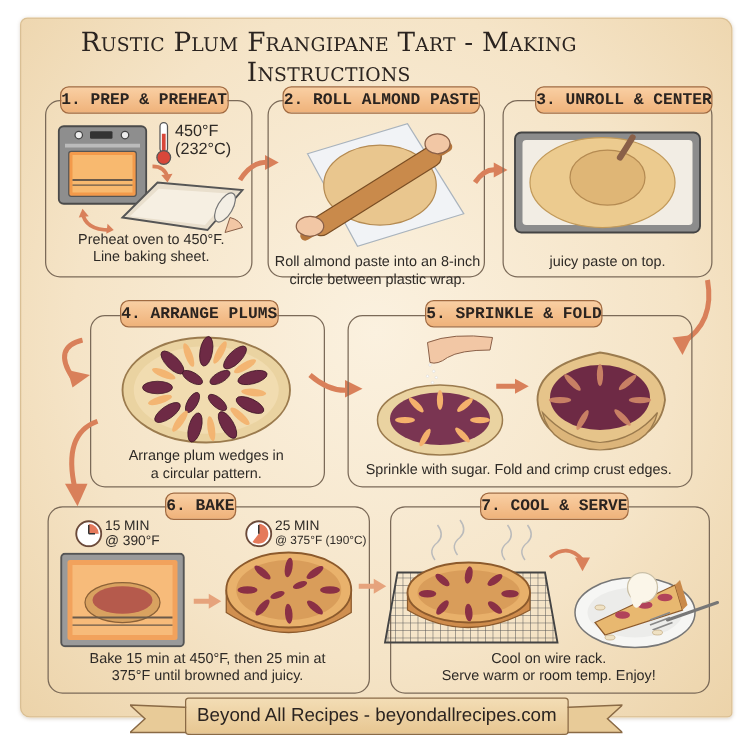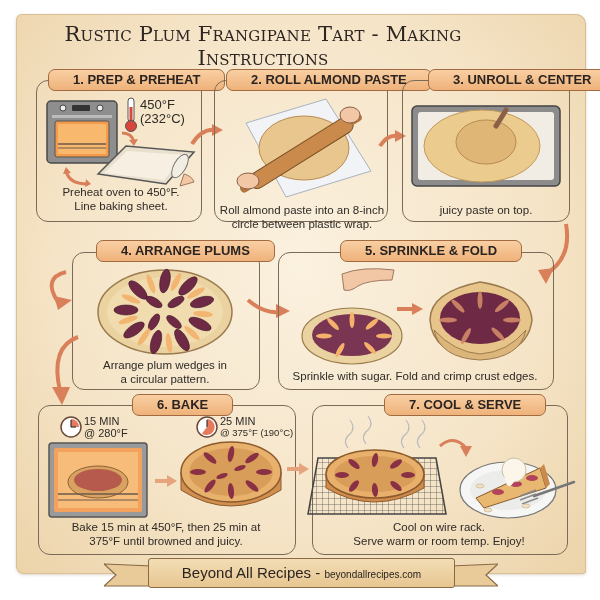--- a/index.html
+++ b/index.html
@@ -18,39 +18,39 @@
   }
   .title {
     position: absolute; left: 0; top: 22px; width: 526px; text-align: center;
     font-family: "DejaVu Serif", serif; font-size: 21px; letter-spacing: 0.2px;
     color: #2b2420; font-variant: small-caps;
   }
   .panel {
     position: absolute; border: 1.5px solid #7b6a58; border-radius: 12px;
   }
   .label {
-    position: absolute; height: 20px; line-height: 20px; padding: 0 24px;
+    position: absolute; height: 20px; line-height: 20px; padding: 0 0;
     background: linear-gradient(#f9cfa3, #efb27a); border: 1.5px solid #a16a40;
     border-radius: 7px; font-size: 13px; font-weight: bold; color: #2b2420;
-    white-space: nowrap; font-family: Liberation Sans, sans-serif;
+    white-space: nowrap; font-family: Liberation Mono, monospace;
   }
   .caption {
     position: absolute; text-align: center; font-size: 11.5px; line-height: 14px;
     color: #2e2a26; font-family: "Liberation Sans", sans-serif;
   }
   .arrow { position: absolute; }
   .small { position: absolute; font-size: 11px; line-height: 12px; font-family: "Liberation Sans", sans-serif; color: #2e2a26; }
   .tiny { font-size: 9.5px; }
   .banner {
     position: absolute; left: 148px; top: 558px; width: 305px; height: 28px;
     background: linear-gradient(#f3ddb5, #e7c691); border: 1.5px solid #8a6a45;
     border-radius: 3px; text-align: center; line-height: 28px;
     font-family: "Liberation Sans", sans-serif; font-size: 15px; color: #2b2420;
   }
-  .banner .url { font-size: 10px; }
+  .banner .url { font-size: 15px; }
   .ribbon { position: absolute; top: 562px; }
 </style>
 </head>
 <body>
 
 <div class="parchment"></div>
 
 <div class="title">Rustic Plum Frangipane Tart - Making Instructions</div>
 
 <div class="panel" style="left:36px;top:80px;width:164px;height:140px;"></div>
@@ -237,21 +237,21 @@
 <div class="panel" style="left:38px;top:405px;width:256px;height:148px;"></div>
 <div class="label" style="left:132px;top:394px;">6. BAKE</div>
 <svg style="position:absolute;left:60px;top:416px;" width="22" height="22" viewBox="0 0 22 22">
   <circle cx="11" cy="11" r="10" fill="#fff" stroke="#6b4a3a" stroke-width="1.5"></circle>
   <path d="M11 11 L11 3 A8 8 0 0 1 19 11 z" fill="#e57a5c"></path>
   <line x1="11" y1="11" x2="11" y2="4" stroke="#333" stroke-width="1.2"></line>
     <line x1="11" y1="11" x2="16" y2="11" stroke="#333" stroke-width="1.2"></line>
 </svg>
 <div class="small" style="left:84px;top:415px;">
   <div>15 MIN</div>
-  <div>@ 280°F</div>
+  <div>@ 390°F</div>
 </div>
 <svg style="position:absolute;left:196px;top:416px;" width="22" height="22" viewBox="0 0 22 22">
   <circle cx="11" cy="11" r="10" fill="#fff" stroke="#6b4a3a" stroke-width="1.5"></circle>
   <path d="M11 11 L11 3 A8 8 0 1 1 6 17.5 z" fill="#e57a5c"></path>
   <line x1="11" y1="11" x2="11" y2="4" stroke="#333" stroke-width="1.2"></line>
 </svg>
 <div class="small" style="left:220px;top:415px;">
   <div>25 MIN</div>
   <div class="tiny">@ 375°F (190°C)</div>
 </div>

